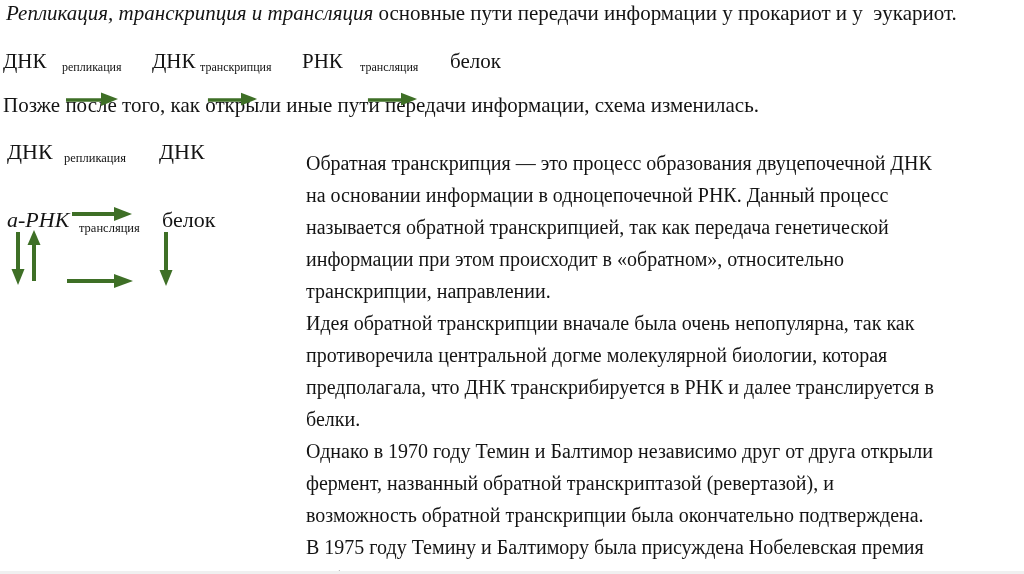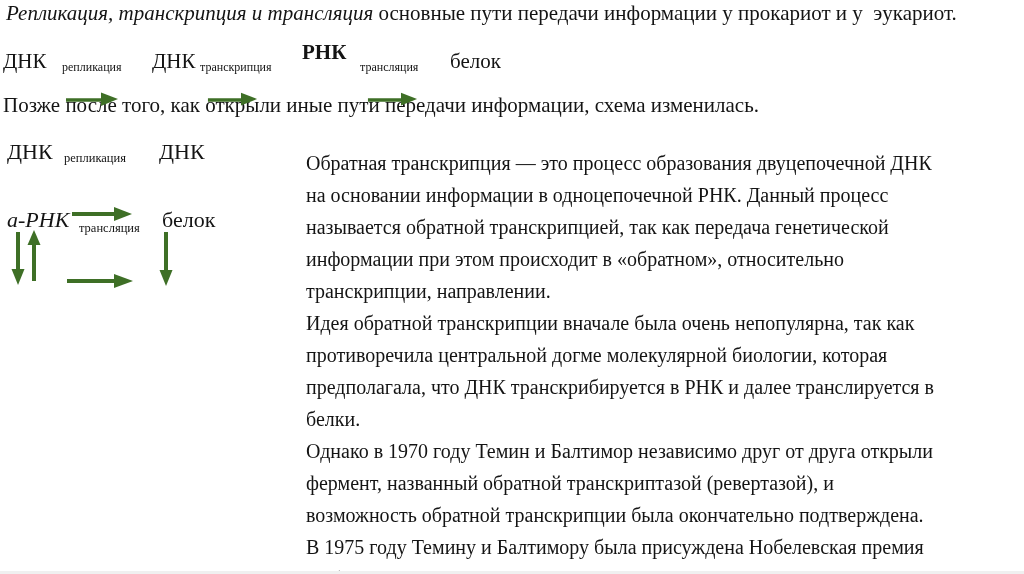--- a/index.html
+++ b/index.html
@@ -52,21 +52,21 @@
 <div class="slide">
 
   <div class="abs t-main" style="left:6px; top:2px;"><span class="t-italic">Репликация, транскрипция и трансляция</span><span> основные пути передачи информации у прокариот и у  эукариот.</span></div>
 
 
   <div class="abs" style="left:0; top:0; width:1024px; height:0;">
     <span class="abs t-big" style="left:3px;   top:49px;">ДНК</span>
     <span class="abs t-small" style="left:62px;  top:60px;">репликация</span>
     <span class="abs t-big" style="left:152px; top:49px;">ДНК</span>
     <span class="abs t-small" style="left:200px; top:60px;">транскрипция</span>
-    <span class="abs t-big" style="left:302px; top:40px;font-weight:bold;">РНК</span>
+    <span class="abs t-big" style="left:302px; top:49px;">РНК</span>
     <span class="abs t-small" style="left:360px; top:60px;">трансляция</span>
     <span class="abs t-big" style="left:450px; top:49px;">белок</span>
   </div>
 
   <div class="abs t-main" style="left:3px; top:94px;">Позже после того, как открыли иные пути передачи информации, схема изменилась.</div>
 
   <svg class="abs arr" style="left:65px;  top:91px;" width="54" height="16" viewBox="0 0 54 16">
     <line x1="1" y1="9" x2="38" y2="9" stroke-width="3.6"></line>
       <polygon points="36,1.5 53,8 36,15"></polygon>
   </svg>

